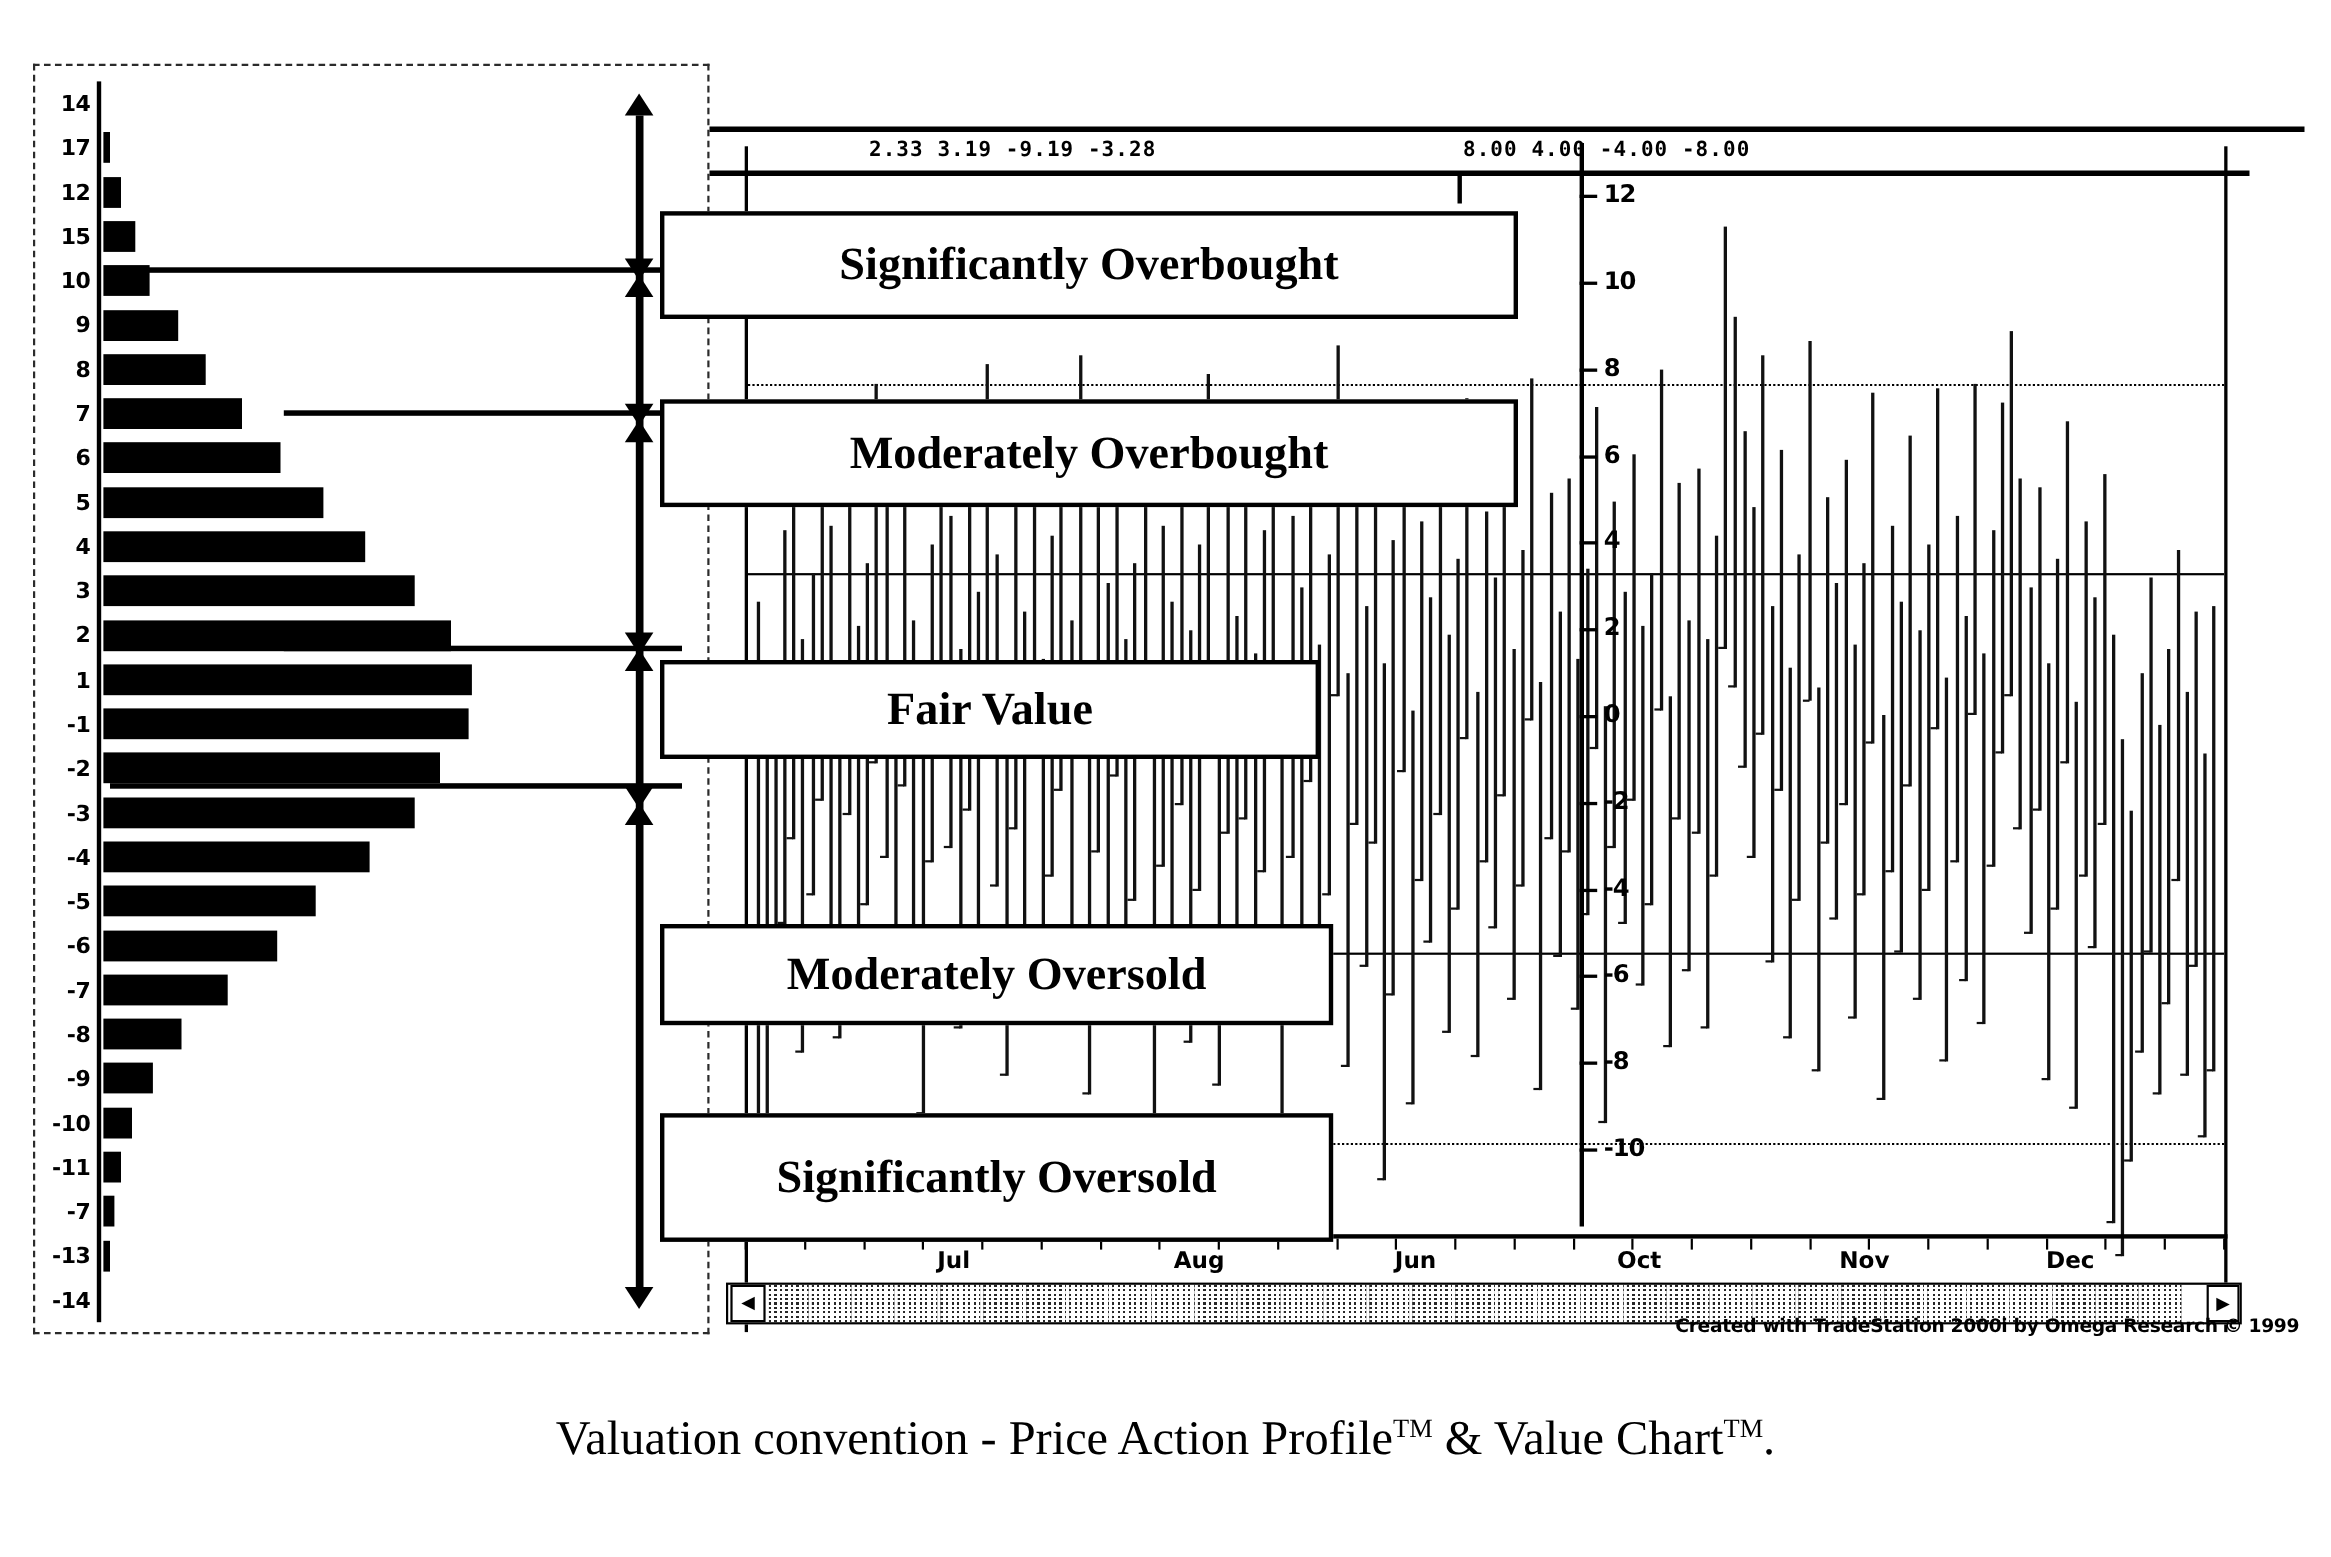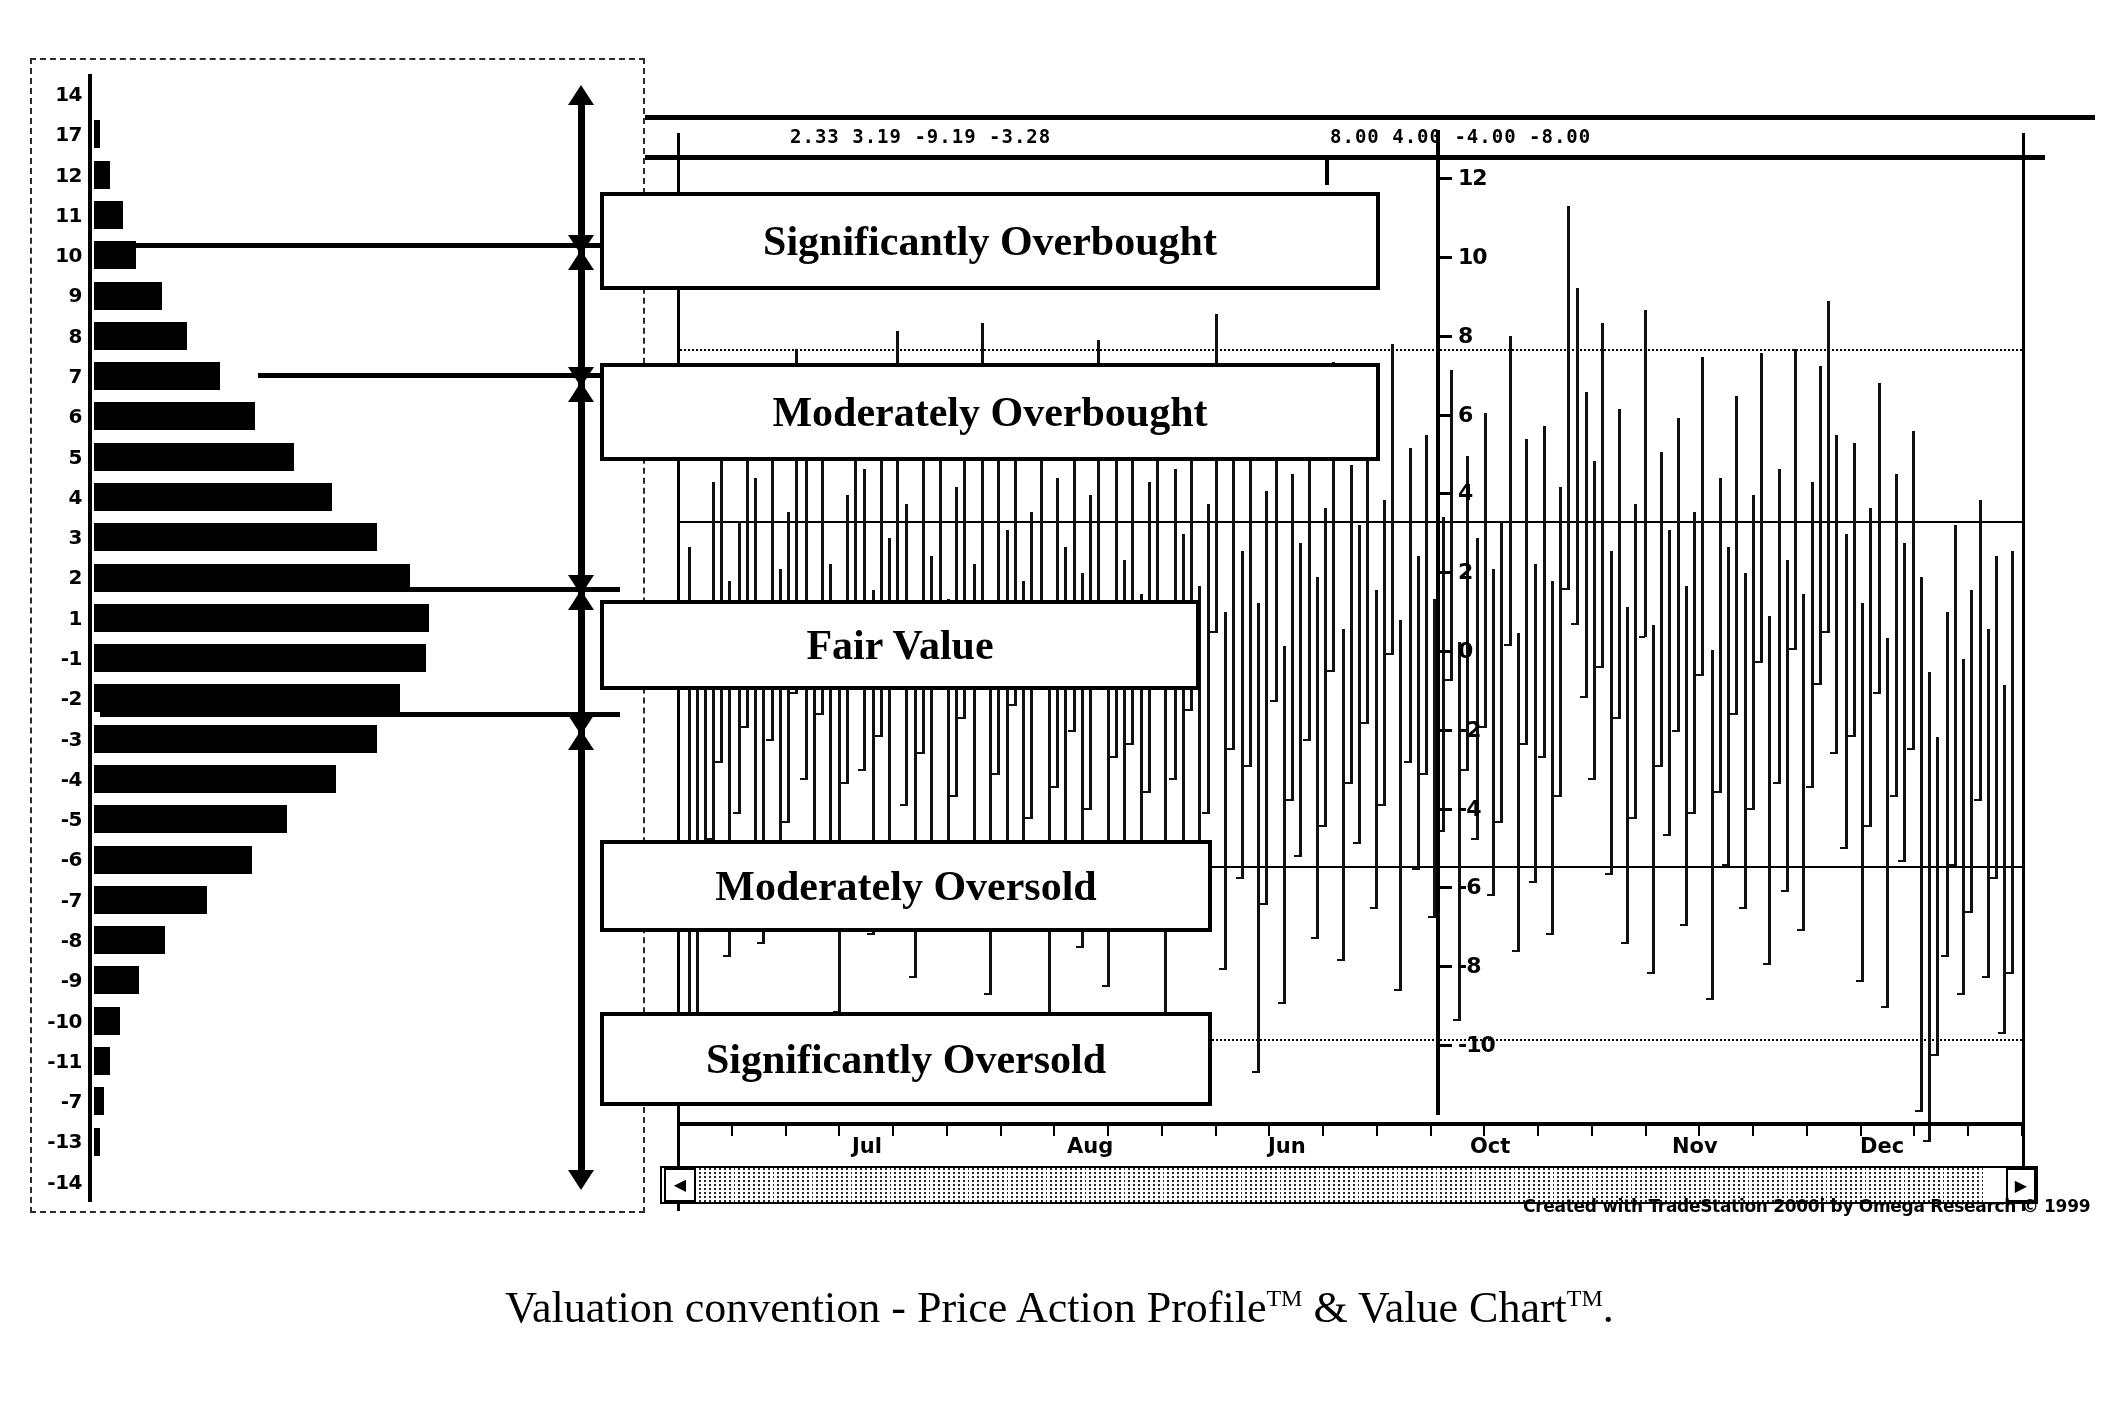--- a/index.html
+++ b/index.html
@@ -92,21 +92,21 @@
 <body>
 
 <div id="profile-panel">
   <div id="hist-axis"></div>
   <div id="hist-rows">
       <div class="hist-label" style="top: 14px; line-height: 40.2857px;">14</div>
       <div class="hist-label" style="top: 54.2857px; line-height: 40.2857px;">17</div>
       <div class="hist-bar" style="top: 60.4286px; width: 6px;"></div>
       <div class="hist-label" style="top: 94.5714px; line-height: 40.2857px;">12</div>
       <div class="hist-bar" style="top: 100.714px; width: 16px;"></div>
-      <div class="hist-label" style="top: 134.857px; line-height: 40.2857px;">11</div>
+      <div class="hist-label" style="top: 134.857px; line-height: 40.2857px;">15</div>
       <div class="hist-bar" style="top: 141px; width: 29px;"></div>
       <div class="hist-label" style="top: 175.143px; line-height: 40.2857px;">10</div>
       <div class="hist-bar" style="top: 181.286px; width: 42px;"></div>
       <div class="hist-label" style="top: 215.429px; line-height: 40.2857px;">9</div>
       <div class="hist-bar" style="top: 221.571px; width: 68px;"></div>
       <div class="hist-label" style="top: 255.714px; line-height: 40.2857px;">8</div>
       <div class="hist-bar" style="top: 261.857px; width: 93px;"></div>
       <div class="hist-label" style="top: 296px; line-height: 40.2857px;">7</div>
       <div class="hist-bar" style="top: 302.143px; width: 126px;"></div>
       <div class="hist-label" style="top: 336.286px; line-height: 40.2857px;">6</div>
@@ -615,19 +615,19 @@
 </div>
 <div class="zonebox" style="left:600px;top:363px;width:780px;height:98px;font-size:42px;">
   <span>Moderately Overbought</span>
 </div>
 <div class="zonebox" style="left:600px;top:600px;width:600px;height:90px;font-size:42px;">
   <span>Fair Value</span>
 </div>
 <div class="zonebox" style="left:600px;top:840px;width:612px;height:92px;font-size:42px;">
   <span>Moderately Oversold</span>
 </div>
-<div class="zonebox" style="left:600px;top:1012px;width:612px;height:94px;font-size:42px;">
+<div class="zonebox" style="left:600px;top:1012px;width:612px;height:117px;font-size:42px;">
   <span>Significantly Oversold</span>
 </div>
 
 <div id="caption">
   <span>Valuation convention - Price Action Profile</span><sup>TM</sup><span> &amp; Value Chart</span><sup>TM</sup><span>.</span>
 </div>
 
 </body></html>

